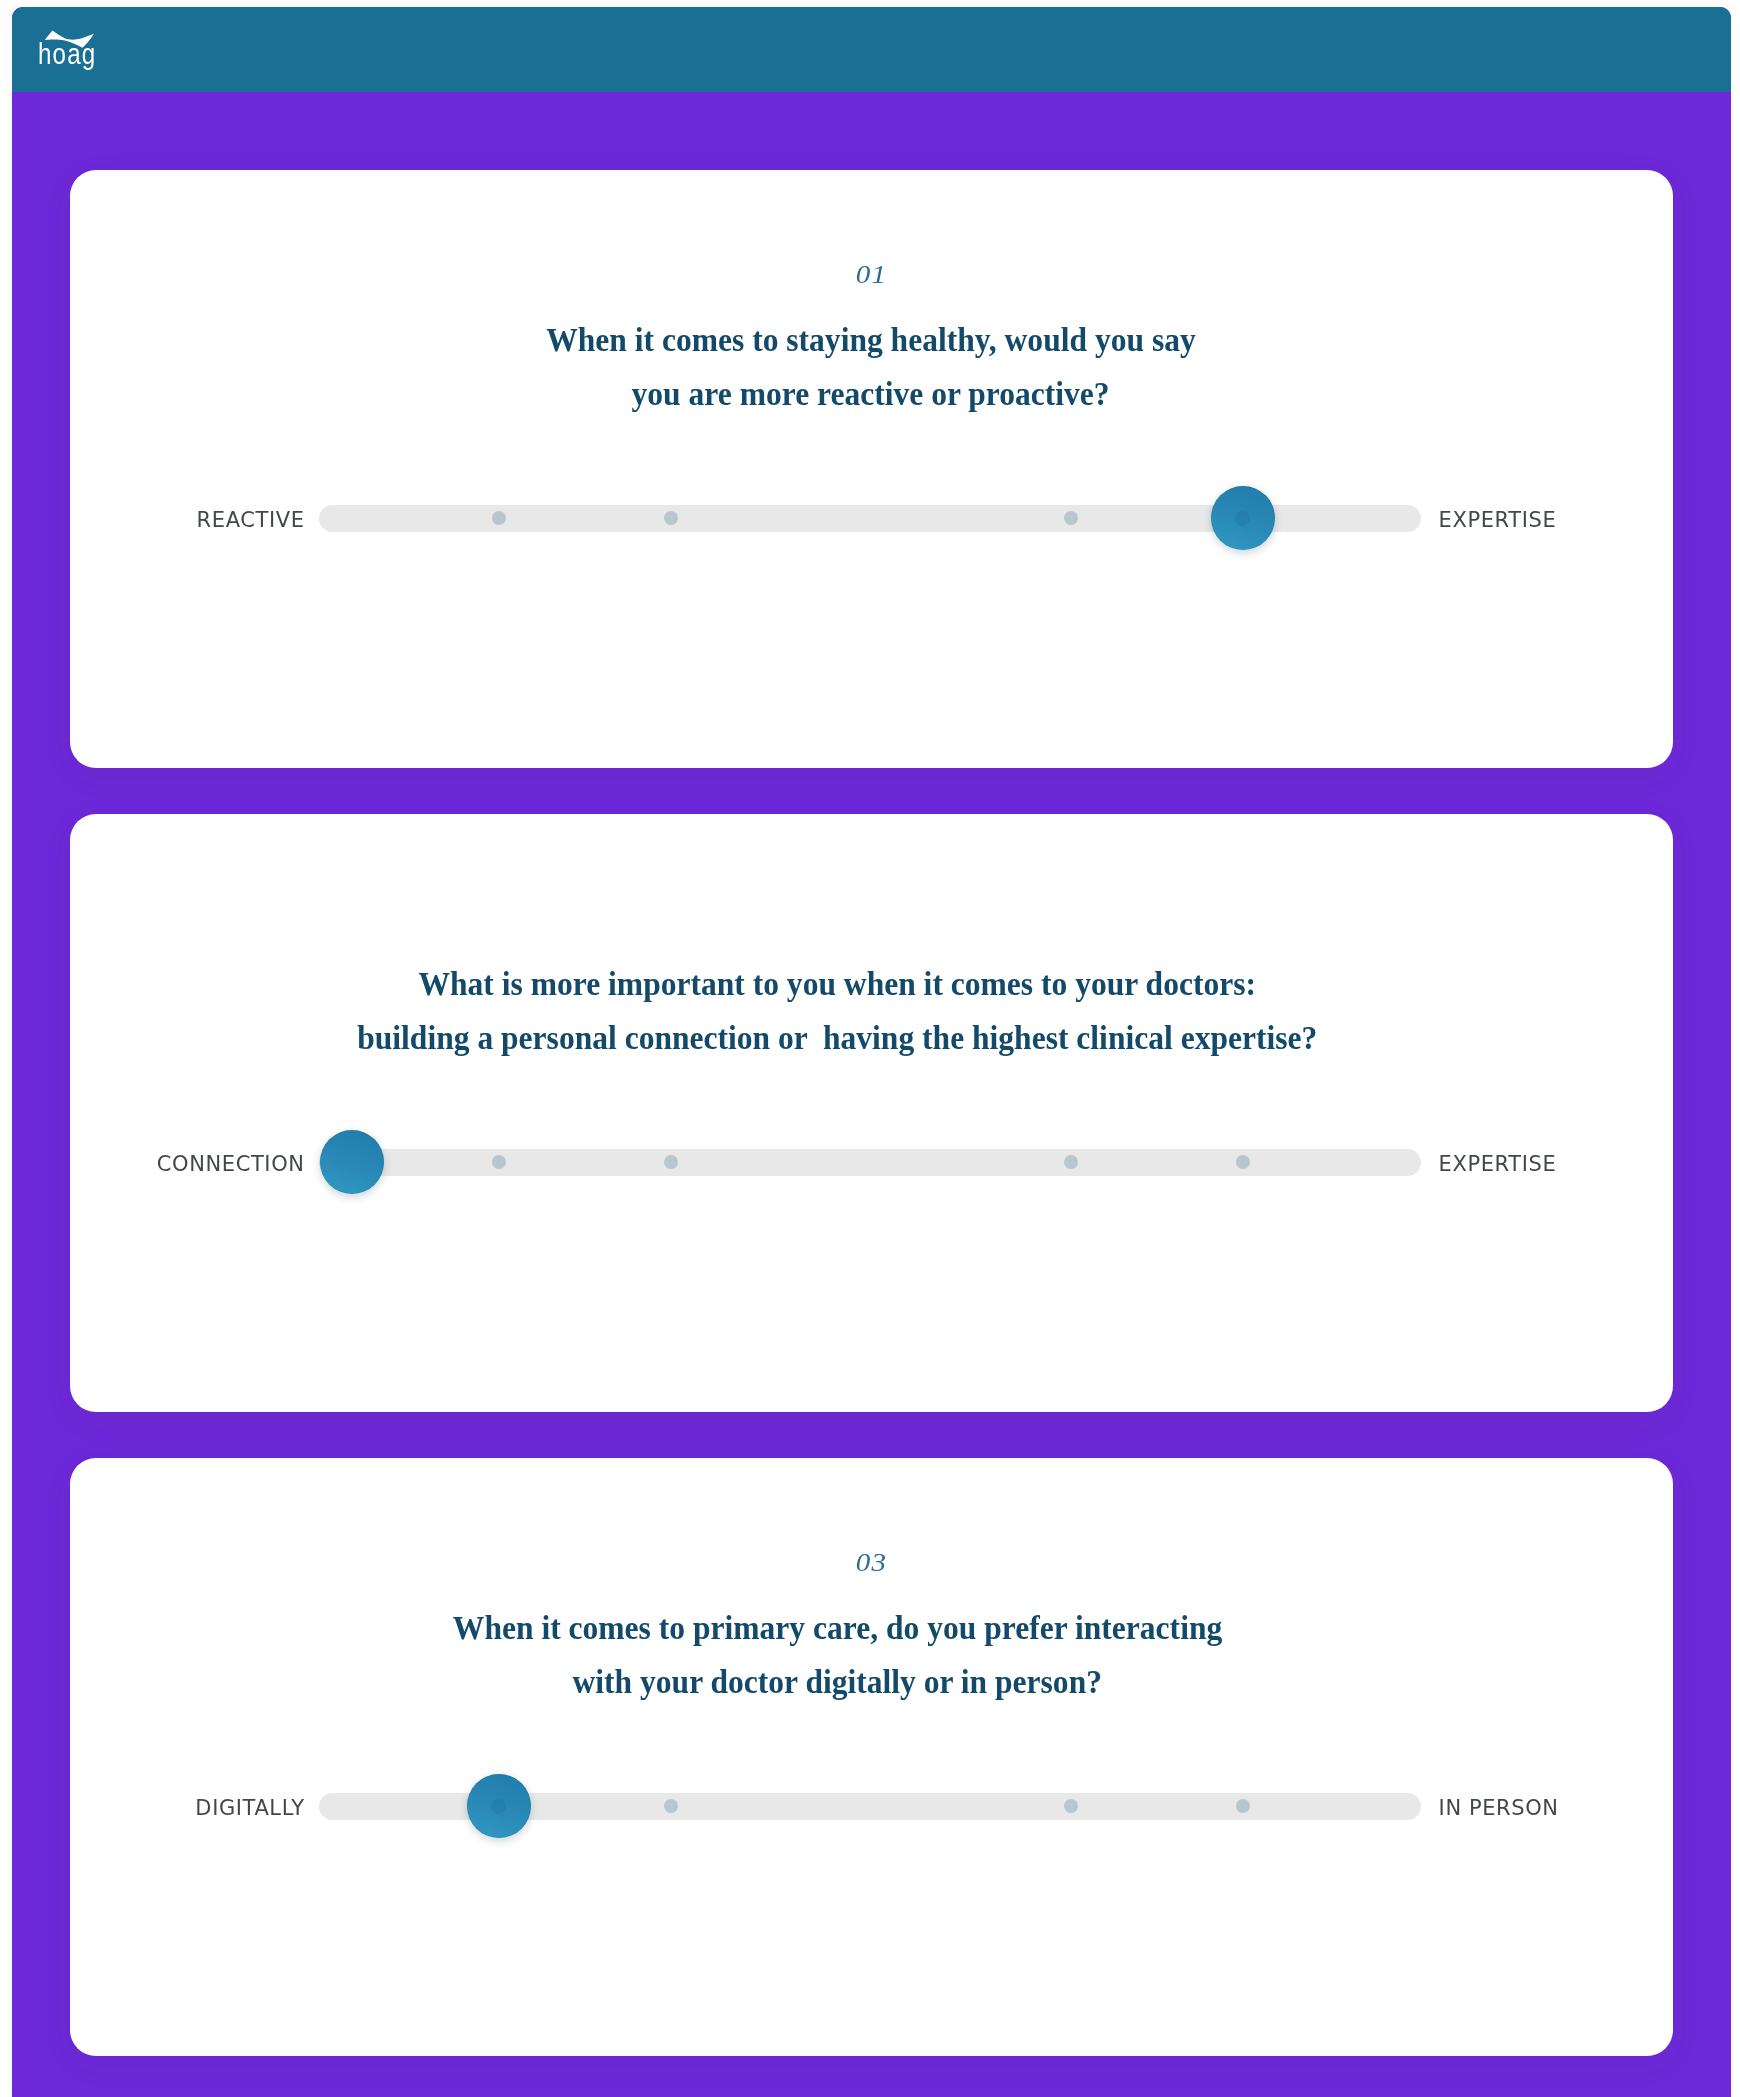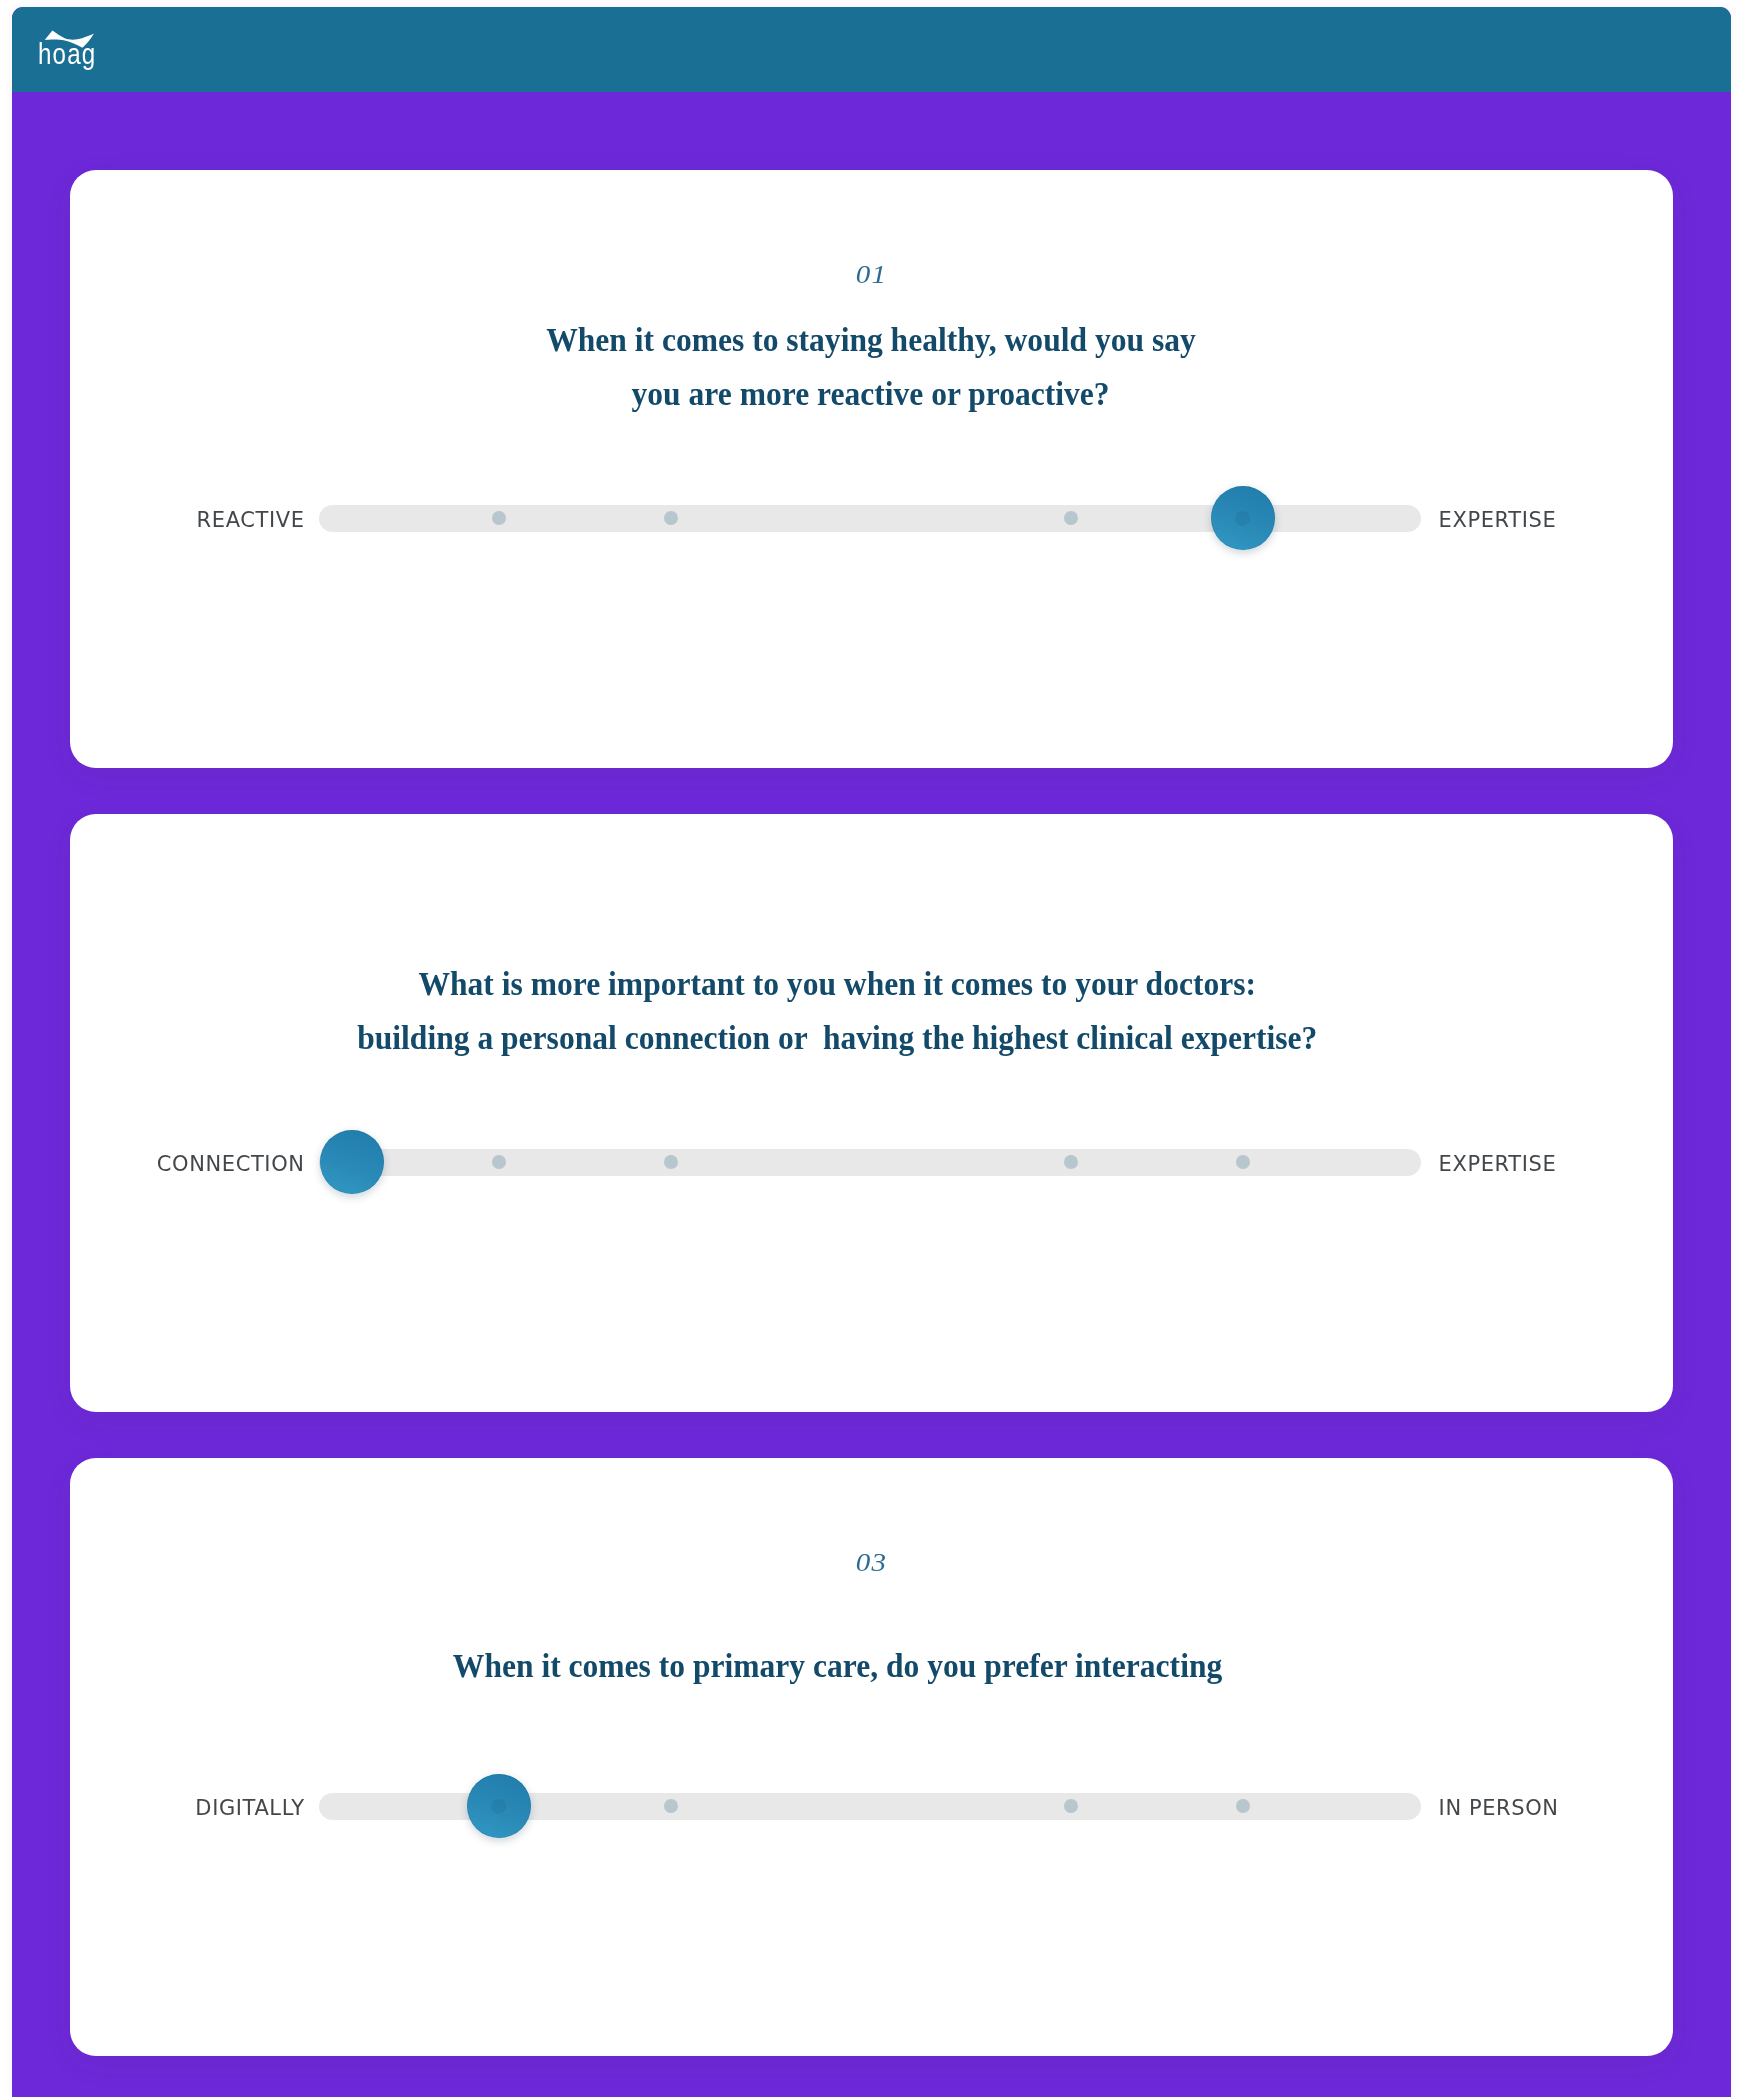--- a/index.html
+++ b/index.html
@@ -123,22 +123,23 @@
             <span class="tick" style="left: 752px;"></span>
             <span class="tick" style="left: 924px;"></span>
             <span class="thumb" style="left: 33px;"></span>
           </div>
       <span class="sl-label right">EXPERTISE</span>
     </div>
   </section>
 
   <section class="card">
     <div class="qnum" style="top: 92px;"><span>03</span></div>
-    <h2 class="qtitle shift-left" style="top: 143px; margin-top: 38px;">
+    <h2 class="qtitle shift-left" style="top: 143px;">
           <div><span>When it comes to primary care, do you prefer interacting</span></div>
+          <div><span>with your doctor digitally or in person?</span></div>
         </h2>
     <div class="slider-row" style="top: 317px;">
       <span class="sl-label left">DIGITALLY</span>
       <div class="track">
             <span class="tick" style="left: 352px;"></span>
             <span class="tick" style="left: 752px;"></span>
             <span class="tick" style="left: 924px;"></span>
             <span class="thumb" style="left: 180px;">
               <span class="dot"></span>
             </span>

